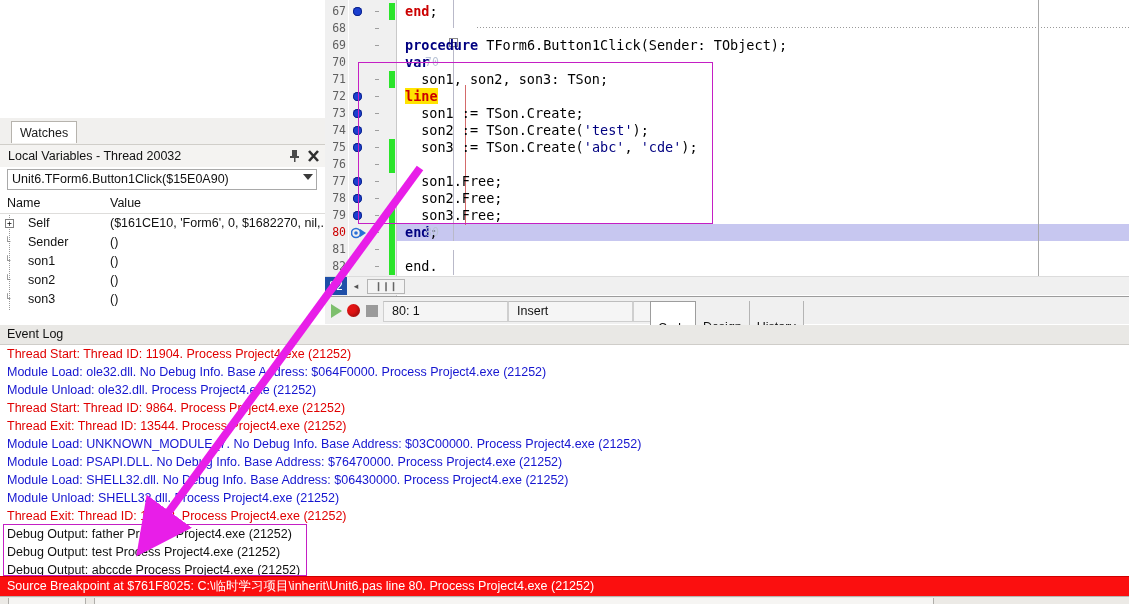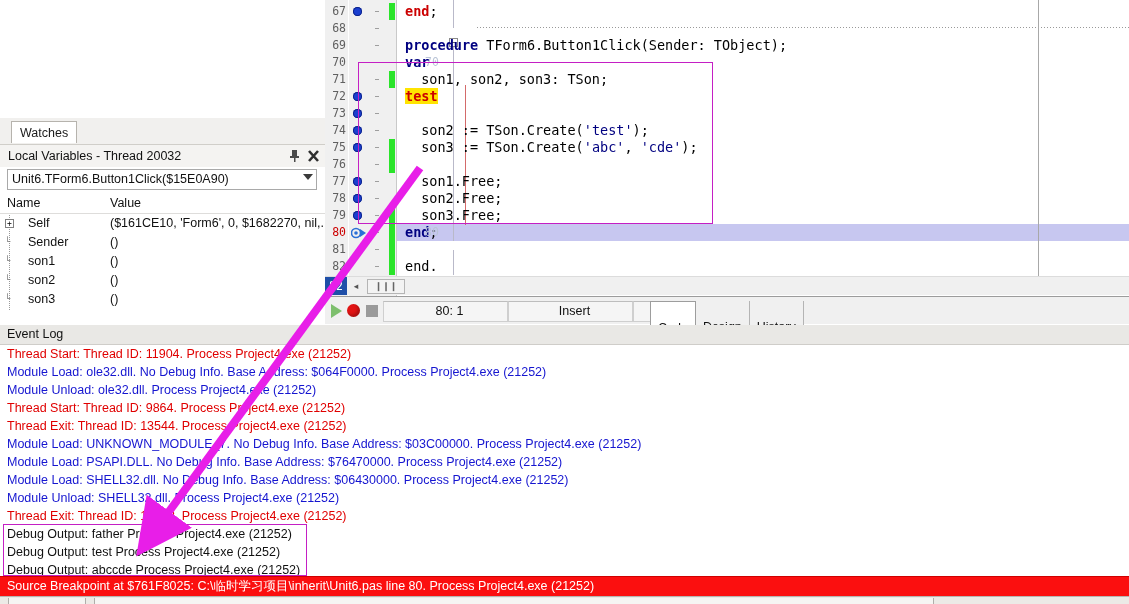--- a/index.html
+++ b/index.html
@@ -174,21 +174,21 @@
   }
   .sb-run { position:absolute; left:6px; top:7px; width:0; height:0;
             border-top:7px solid transparent; border-bottom:7px solid transparent;
             border-left:11px solid #7dbf6d; }
   .sb-rec { position:absolute; left:22px; top:7px; width:13px; height:13px;
             border-radius:50%; background:#e11414; box-shadow:inset -2px -2px 3px rgba(0,0,0,.25); }
   .sb-stop { position:absolute; left:41px; top:8px; width:12px; height:12px; background:#9a9a9a; }
   .sb-cell {
     position:absolute; top:4px; height:21px; background:#f5f5f5;
     border:1px solid #cfcfcf; border-top-color:#bdbdbd;
-    font-size:12.5px; color:#111; line-height:19px; padding-left:8px; white-space:nowrap;text-align:center;
+    font-size:12.5px; color:#111; line-height:19px; padding-left:8px; white-space:nowrap;
   }
   .sb-cell.c1 { left:58px; width:125px; }
   .sb-cell.c2 { left:183px; width:125px; }
   .sb-cell.c3 { left:308px; width:80px; }
   .sb-tabs { position:absolute; left:325px; top:4px; height:21px; display:flex; }
   .sb-tab {
     height:21px; padding:16px 7px; font-size:12.5px; color:#111; line-height:20px;
     background:#f0f0f0; border-right:1px solid #b4b4b4; white-space:nowrap;
   }
   .sb-tab.active { background:#ffffff; border:1px solid #9d9d9d; }
@@ -315,21 +315,22 @@
 
       <div class="struct-line" style="left:56px; top:0px; height:28px;"></div>
       <div class="struct-line" style="left:56px; top:44px; height:197px;"></div>
       <div class="struct-line" style="left:56px; top:250px; height:25px;"></div>
       <div class="struct-line" style="left:68px; top:85px; height:140px; background:#d36a6a;"></div>
       <div class="fold-box" style="left:52px; top:38px;">−</div>
     <div class="cl" style="top: 3px; left: 8px;"><span class="kwred">end</span><span>;</span></div>
         <div class="cl" style="top: 37px; left: 8px;"><span class="kw">procedure</span><span> TForm6.Button1Click(Sender: TObject);</span></div>
         <div class="cl" style="top: 54px; left: 8px;"><span class="kw">var</span></div>
         <div class="cl" style="top: 71px; left: 24.2px;"><span>son1, son2, son3: TSon;</span></div>
-        <div class="cl" style="top: 88px; left: 8px;"><span class="hl-begin">test</span></div>
+        <div class="cl" style="top: 88px; left: 8px;"><span class="hl-begin">line</span></div>
+        <div class="cl" style="top: 105px; left: 24.2px;"><span>son1 := TSon.Create;</span></div>
         <div class="cl" style="top: 122px; left: 24.2px;"><span>son2 := TSon.Create(</span><span class="str">'test'</span><span>);</span></div>
         <div class="cl" style="top: 139px; left: 24.2px;"><span>son3 := TSon.Create(</span><span class="str">'abc'</span><span>, </span><span class="str">'cde'</span><span>);</span></div>
         <div class="cl" style="top: 173px; left: 24.2px;"><span>son1.Free;</span></div>
         <div class="cl" style="top: 190px; left: 24.2px;"><span>son2.Free;</span></div>
         <div class="cl" style="top: 207px; left: 24.2px;"><span>son3.Free;</span></div>
         <div class="cl" style="top: 224px; left: 8px;"><span class="kw">end</span><span>;</span></div>
         <div class="cl" style="top: 258px; left: 8px;"><span>end.</span></div>
         <div class="ghost-num" style="left: 28px; top: 54px;">70</div>
         <div class="ghost-num" style="left: 28px; top: 224px;">80</div>
       </div>

